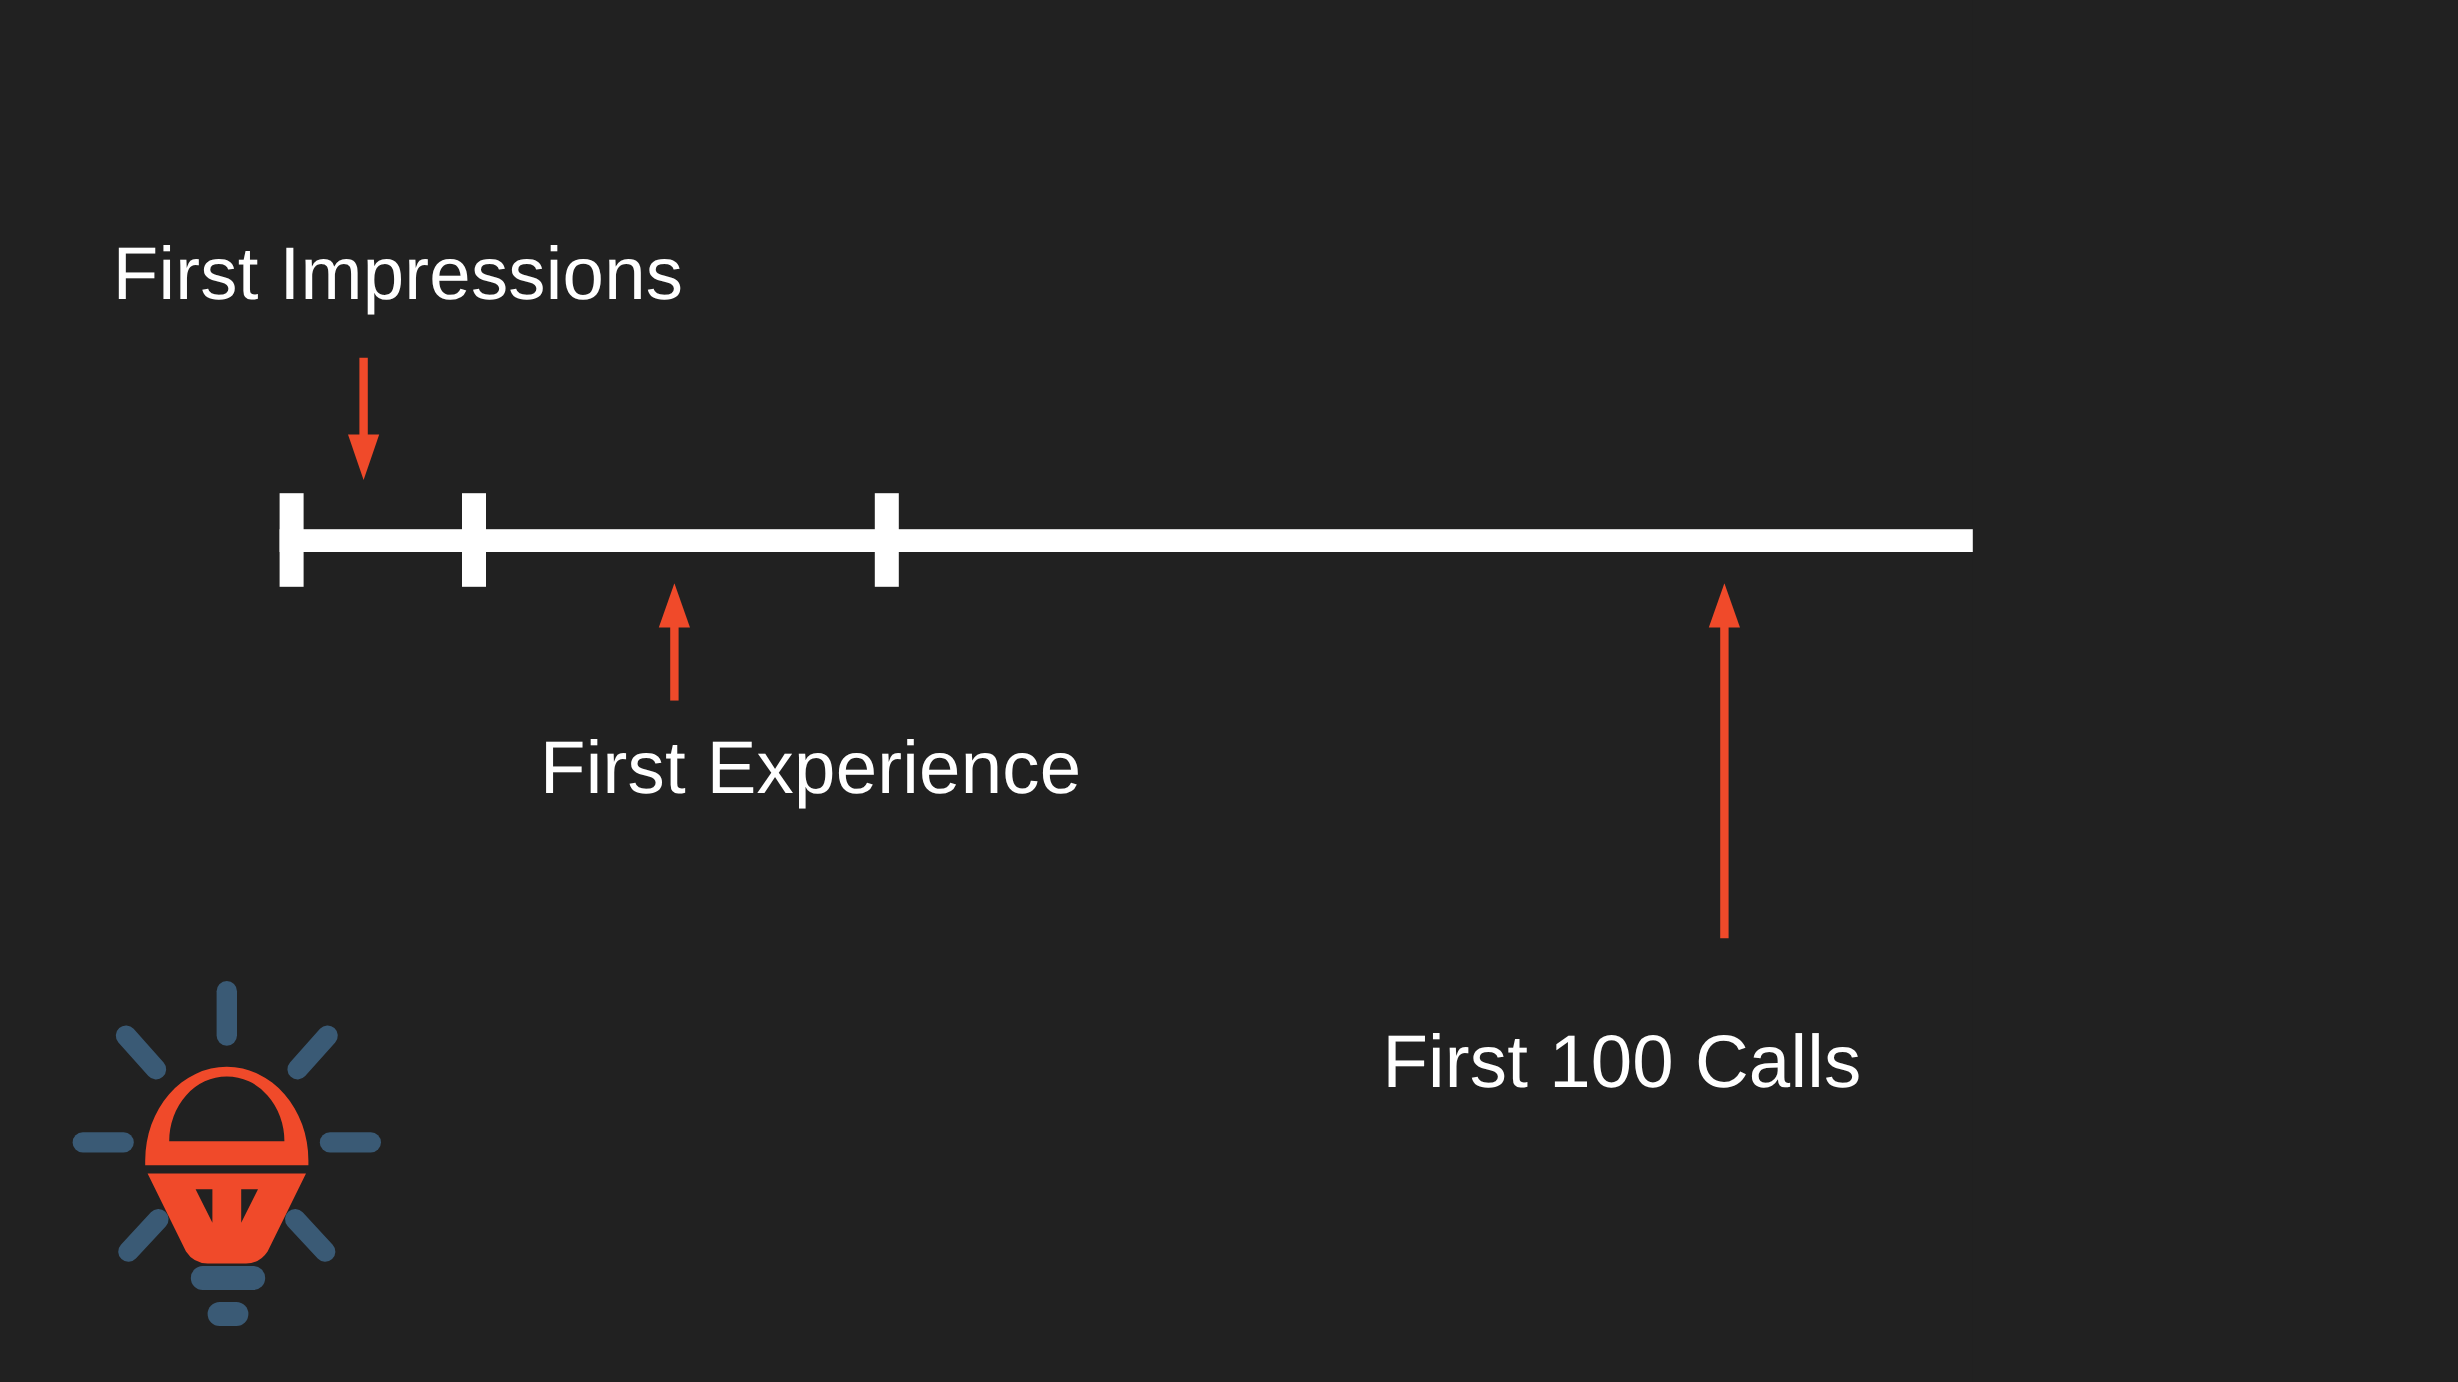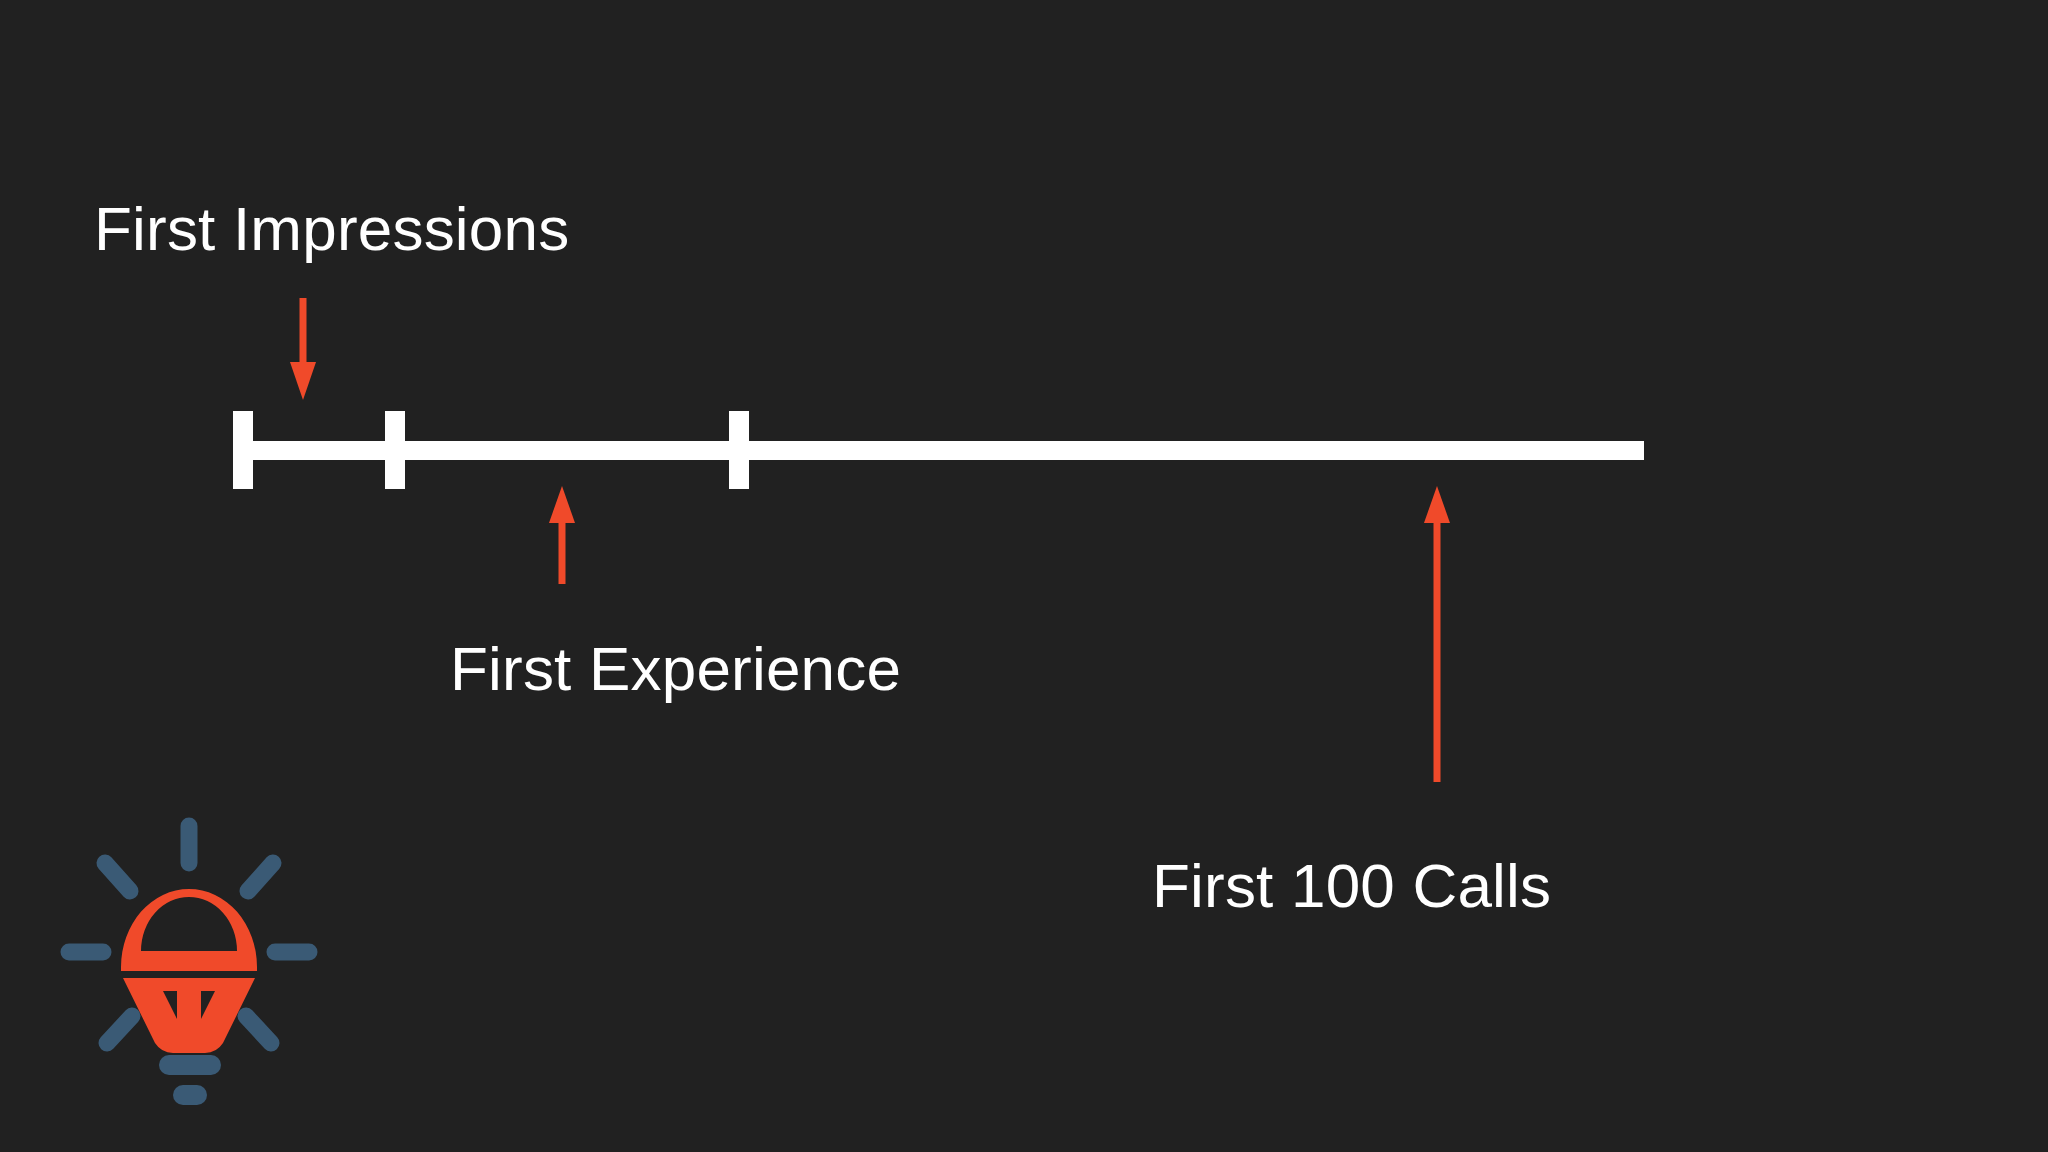--- a/index.html
+++ b/index.html
@@ -76,21 +76,21 @@
     </svg>
   </div>
 
   <div class="arrow" style="left:542px; top:486px; width:40px; height:98px;">
     <svg width="40" height="98" viewBox="0 0 40 98" xmlns="http://www.w3.org/2000/svg">
       <line x1="20" y1="26" x2="20" y2="98" stroke="#f04a2a" stroke-width="7"></line>
       <polygon points="20,0 7,37 33,37" fill="#f04a2a"></polygon>
     </svg>
   </div>
 
-  <div class="tl-label" style="left:450px; top:610px;margin-top:28px;">First Experience</div>
+  <div class="tl-label" style="left:450px; top:610px;">First Experience</div>
 
   <div class="arrow" style="left:1417px; top:486px; width:40px; height:296px;">
     <svg width="40" height="296" viewBox="0 0 40 296" xmlns="http://www.w3.org/2000/svg">
       <line x1="20" y1="26" x2="20" y2="296" stroke="#f04a2a" stroke-width="7"></line>
       <polygon points="20,0 7,37 33,37" fill="#f04a2a"></polygon>
     </svg>
   </div>
 
   <div class="tl-label" style="left:1152px; top:845px;margin-top:10px;">First 100 Calls</div>
 

